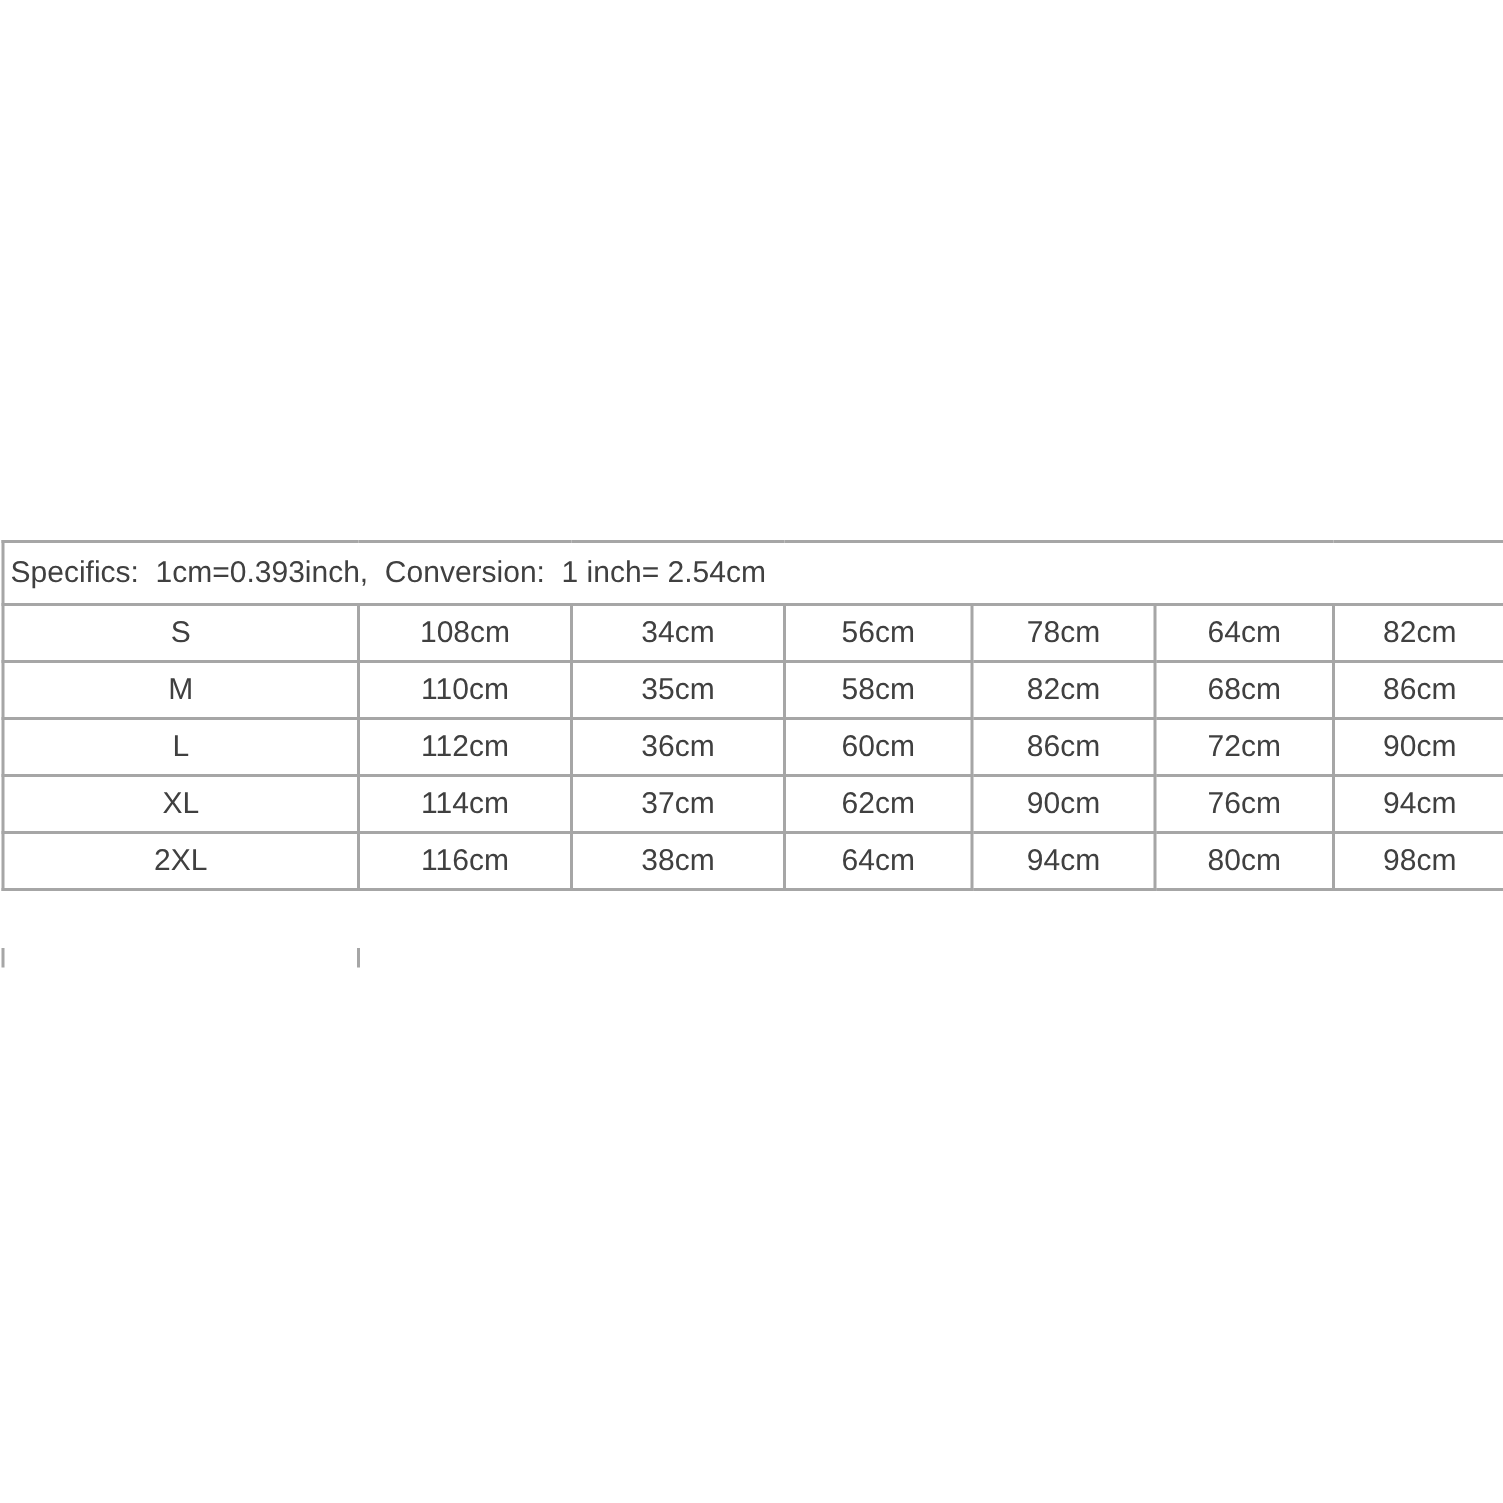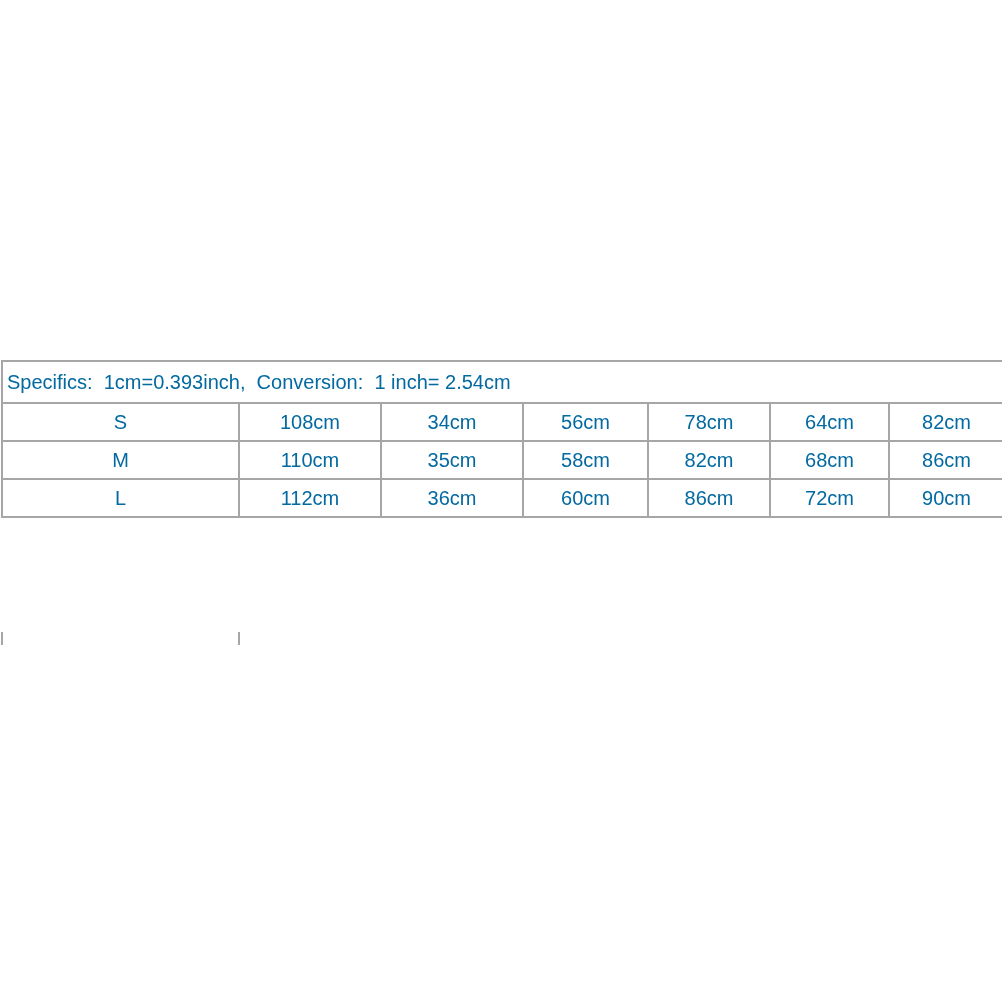--- a/index.html
+++ b/index.html
@@ -18,21 +18,21 @@
     width: 1001px;
     border-collapse: collapse;
     table-layout: fixed;
   }
   table.size-chart th,
   table.size-chart td {
     border: 2px solid #a6a6a6;
     font-family: "Liberation Sans", sans-serif;
     font-size: 20px;
     font-weight: normal;
-    color: #0369a1;
+    color: #404040;
     text-align: center;
     vertical-align: middle;
     padding: 0;
     overflow: hidden;
   }
   table.size-chart th:last-child,
   table.size-chart td:last-child {
     border-right: 0;
   }
   tr.note-row td {
@@ -93,19 +93,37 @@
         </tr>
         <tr class="data-row">
           <td>L</td>
           <td>112cm</td>
           <td>36cm</td>
           <td>60cm</td>
           <td>86cm</td>
           <td>72cm</td>
           <td>90cm</td>
         </tr>
+        <tr class="data-row">
+          <td>XL</td>
+          <td>114cm</td>
+          <td>37cm</td>
+          <td>62cm</td>
+          <td>90cm</td>
+          <td>76cm</td>
+          <td>94cm</td>
+        </tr>
+        <tr class="data-row">
+          <td>2XL</td>
+          <td>116cm</td>
+          <td>38cm</td>
+          <td>64cm</td>
+          <td>94cm</td>
+          <td>80cm</td>
+          <td>98cm</td>
+        </tr>
       </tbody>
   </table>
 
   <div class="gridline-stub left"></div>
   <div class="gridline-stub col1"></div>
 
 </div>
 
 </body></html>

